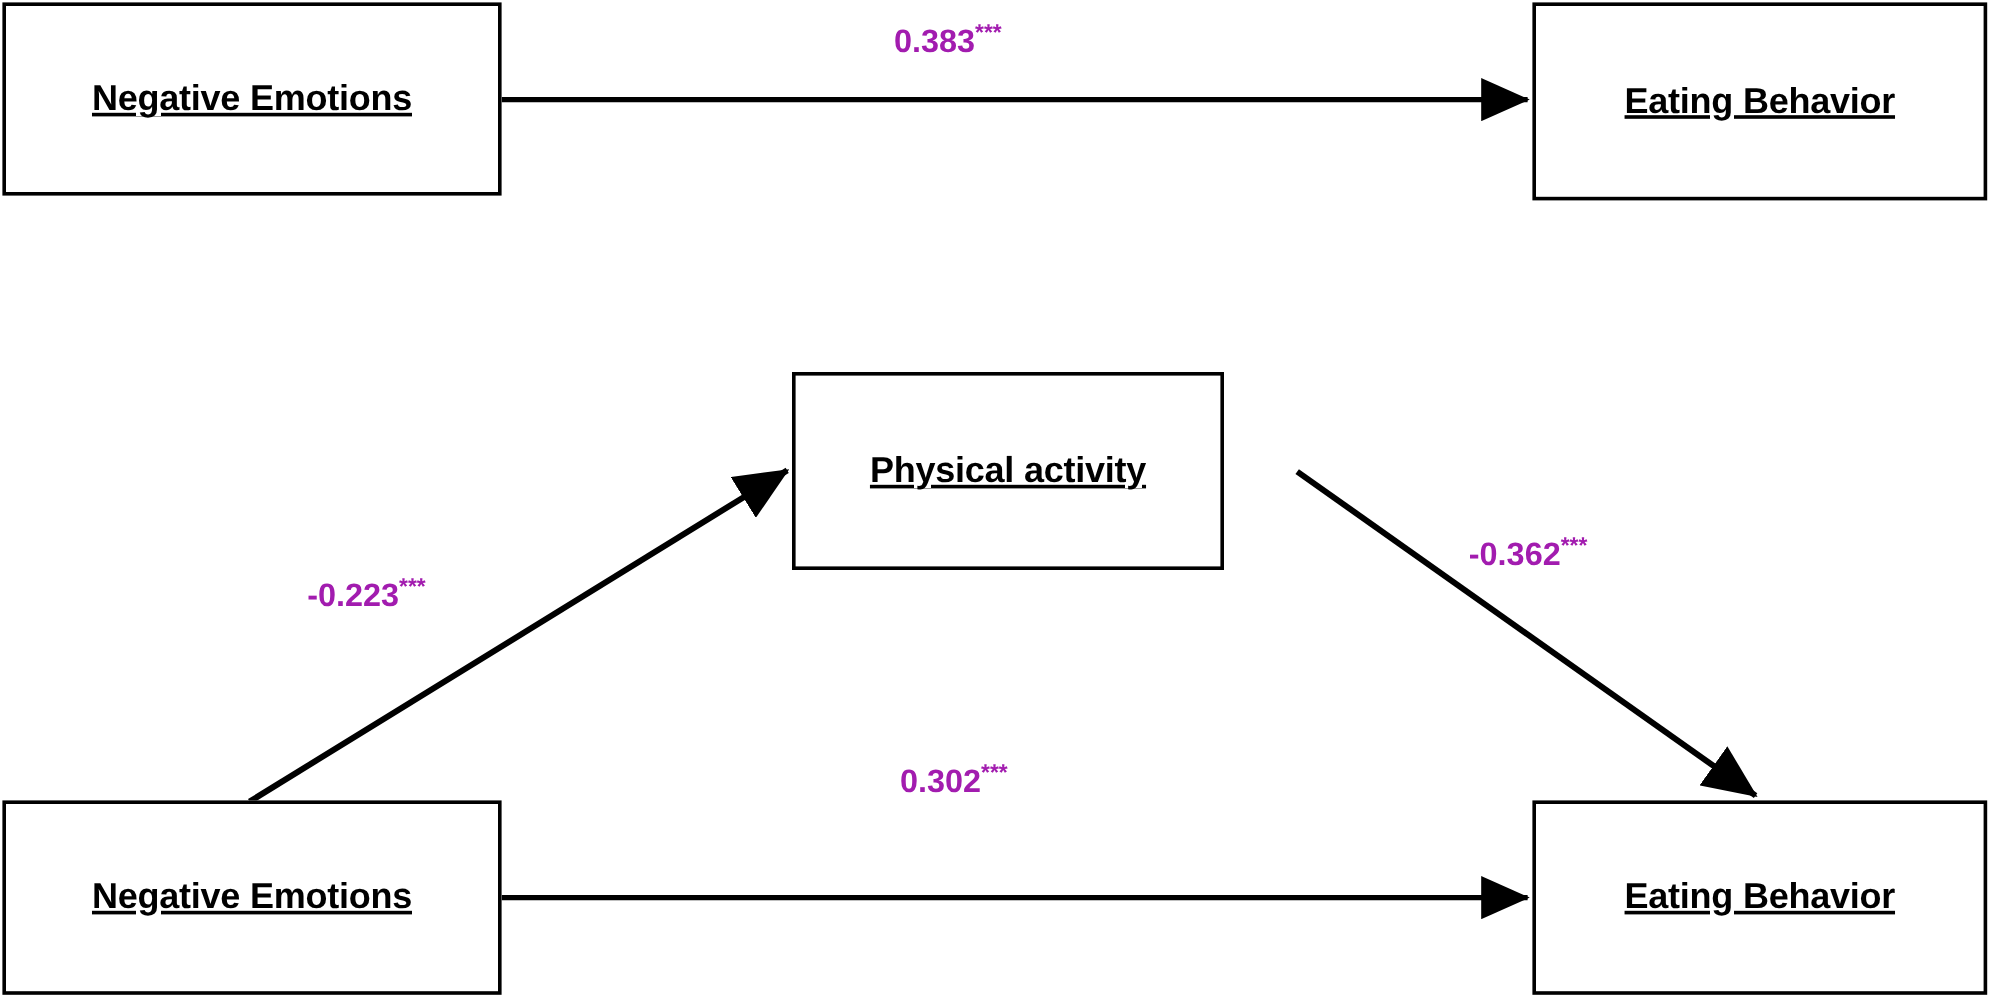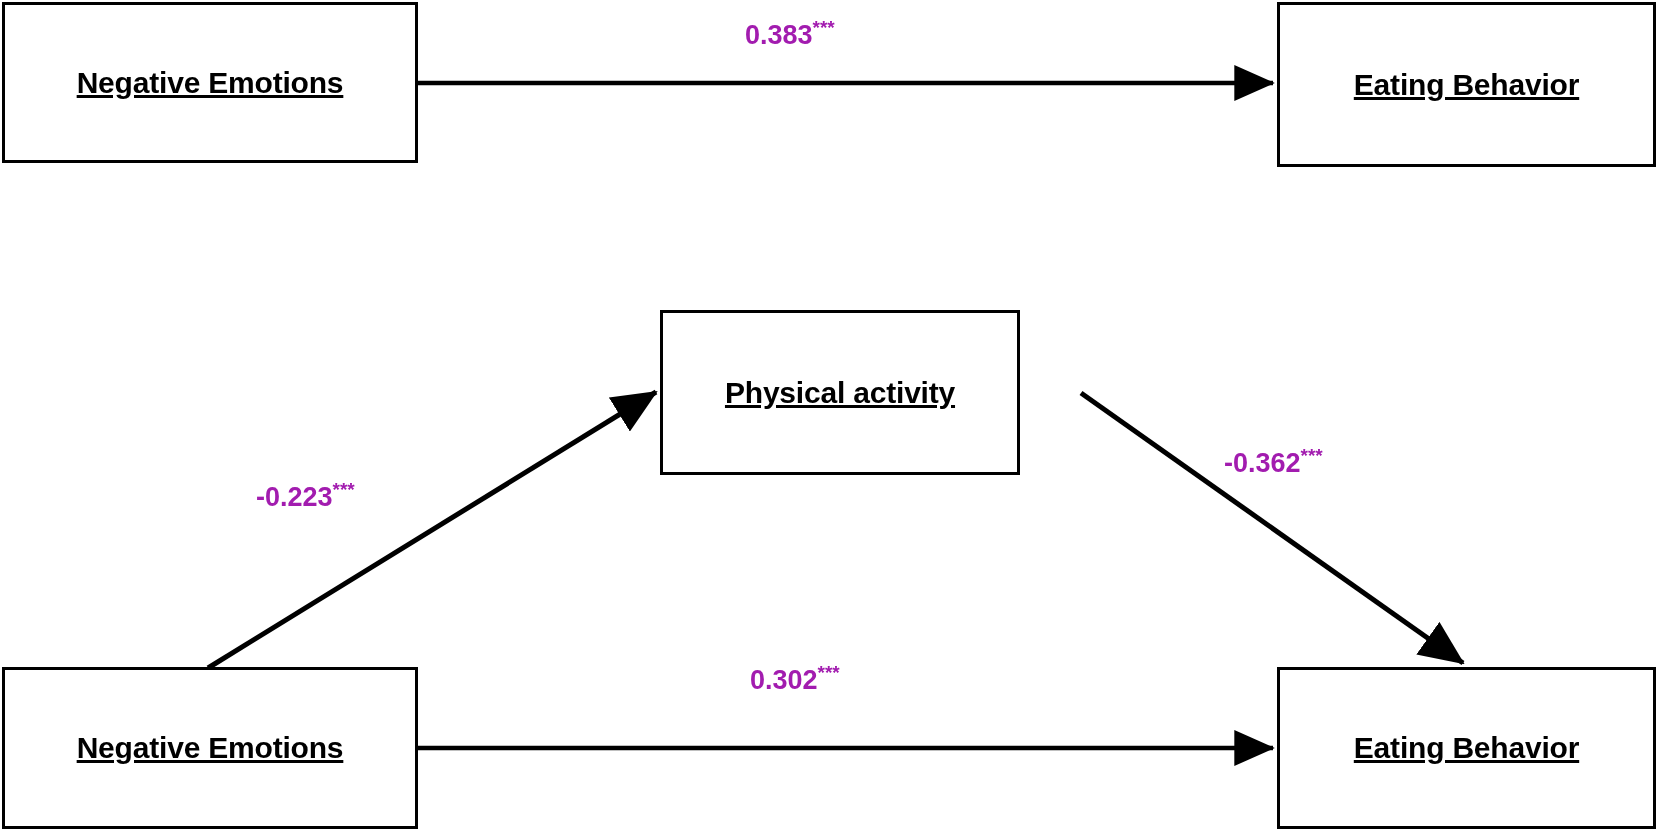--- a/index.html
+++ b/index.html
@@ -59,21 +59,21 @@
   #node-ne-top      { left: 2px;    top: 2px;   width: 416px; height: 161px; }
   #node-eb-top      { left: 1277px; top: 2px;   width: 379px; height: 165px; }
   #node-pa          { left: 660px;  top: 310px; width: 360px; height: 165px; }
   #node-ne-bottom   { left: 2px;    top: 667px; width: 416px; height: 162px; }
   #node-eb-bottom   { left: 1277px; top: 667px; width: 379px; height: 162px; }
 
   
   #label-direct-top    { left: 745px;  top: 18px;  }
   #label-a-path        { left: 256px;  top: 464px; margin-top: 16px; }
   #label-b-path        { left: 1224px; top: 446px; text-align: right; }
-  #label-direct-bottom { left: 750px;  top: 663px; text-align: right; }
+  #label-direct-bottom { left: 750px;  top: 635px; text-align: right; }
 </style>
 </head>
 <body>
 
 <div id="canvas">
 
   <svg id="edges" viewBox="0 0 1658 833" width="1658" height="833" xmlns="http://www.w3.org/2000/svg">
     <defs>
       <marker id="arrowhead" markerWidth="9" markerHeight="8" refX="8.6" refY="4" orient="auto" markerUnits="strokeWidth">
         <path d="M0,0 L9,4 L0,8 z" fill="#000000"></path>

